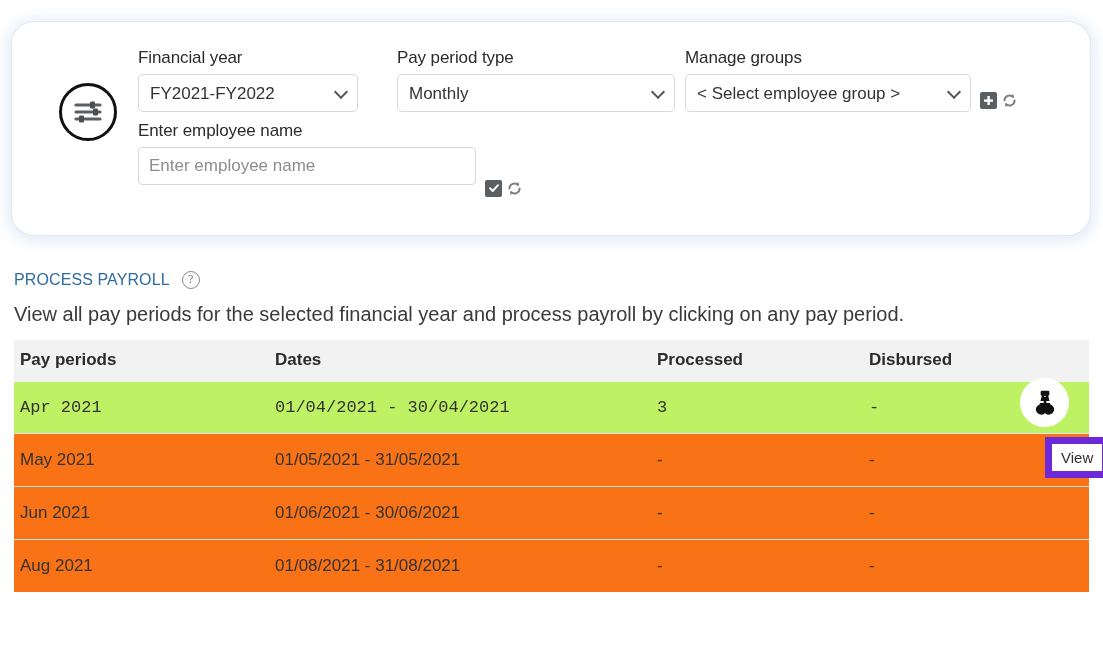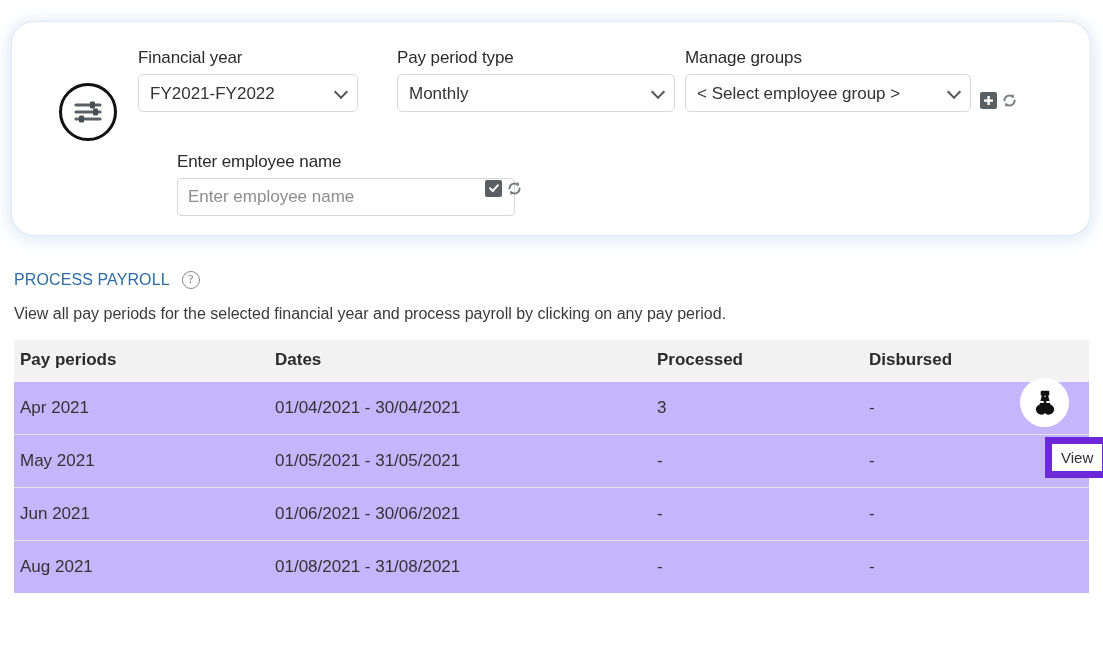--- a/index.html
+++ b/index.html
@@ -121,21 +121,21 @@
     color: #6d6d6d;
     font-size: 12px;
     line-height: 15px;
     text-align: center;
     font-family: "Liberation Serif", serif;
     cursor: pointer;
   }
   .section-desc {
     position: absolute;
     left: 14px; top: 304px;
-    font-size: 16px;
+    font-size: 20px;
     color: #3a3a3a;
     line-height: 20px;
   }
 
   
   .tbl {
     position: absolute;
     left: 14px; top: 340px;
     width: 1075px;
     border-collapse: collapse;
@@ -148,25 +148,26 @@
     font-weight: bold;
     color: #2b2b2b;
     padding: 10px 6px 12px 6px;
     border: none;
   }
   .tbl td {
     font-size: 17px;
     color: #333333;
     padding: 16px 6px 16px 6px;
     border-top: 1px solid #e2e4e8;
-    background: #c4b5fd;
+    background: #f97316;
   }
   .tbl tr.row-hover td {
-    background: #c4b5fd;
+    background: #bef264;
     border-top: none;
+    font-family: Liberation Mono, monospace;
   }
   .c-period { width: 255px; }
   .c-dates  { width: 382px; }
   .c-proc   { width: 212px; }
   .c-disb   { width: 170px; }
   .c-act    { width: 56px; }
 
   
   .binoc-circle {
     position: absolute;
@@ -249,21 +250,21 @@
       <span class="refresh-btn">
         <svg width="17" height="17" viewBox="0 0 20 20" aria-hidden="true">
           <path d="M4 10a6 6 0 0 1 10.2-4.2" fill="none" stroke="#7b7f83" stroke-width="2.3" stroke-linecap="round"></path>
           <path d="M16 10a6 6 0 0 1-10.2 4.2" fill="none" stroke="#7b7f83" stroke-width="2.3" stroke-linecap="round"></path>
           <path d="M14.6 2.2 L15.1 6.3 L11.1 5.6 Z" fill="#7b7f83"></path>
           <path d="M5.4 17.8 L4.9 13.7 L8.9 14.4 Z" fill="#7b7f83"></path>
         </svg>
       </span>
     </div>
 
-    <div class="field-group" style="left:126px; top:130px;margin-left:39px;">
+    <div class="field-group" style="left:126px; top:99px;">
       <div class="field-label">Enter employee name</div>
       <input class="ui-input" type="text" placeholder="Enter employee name" style="">
     </div>
 
     <div class="icon-row" style="left:473px; top:157px;">
       <span class="sq-btn">
         <svg width="12" height="12" viewBox="0 0 12 12" aria-hidden="true">
           <path d="M2 6.2 L4.7 9 L10 3.2" fill="none" stroke="#ffffff" stroke-width="1.9" stroke-linecap="round" stroke-linejoin="round"></path>
         </svg>
       </span>

